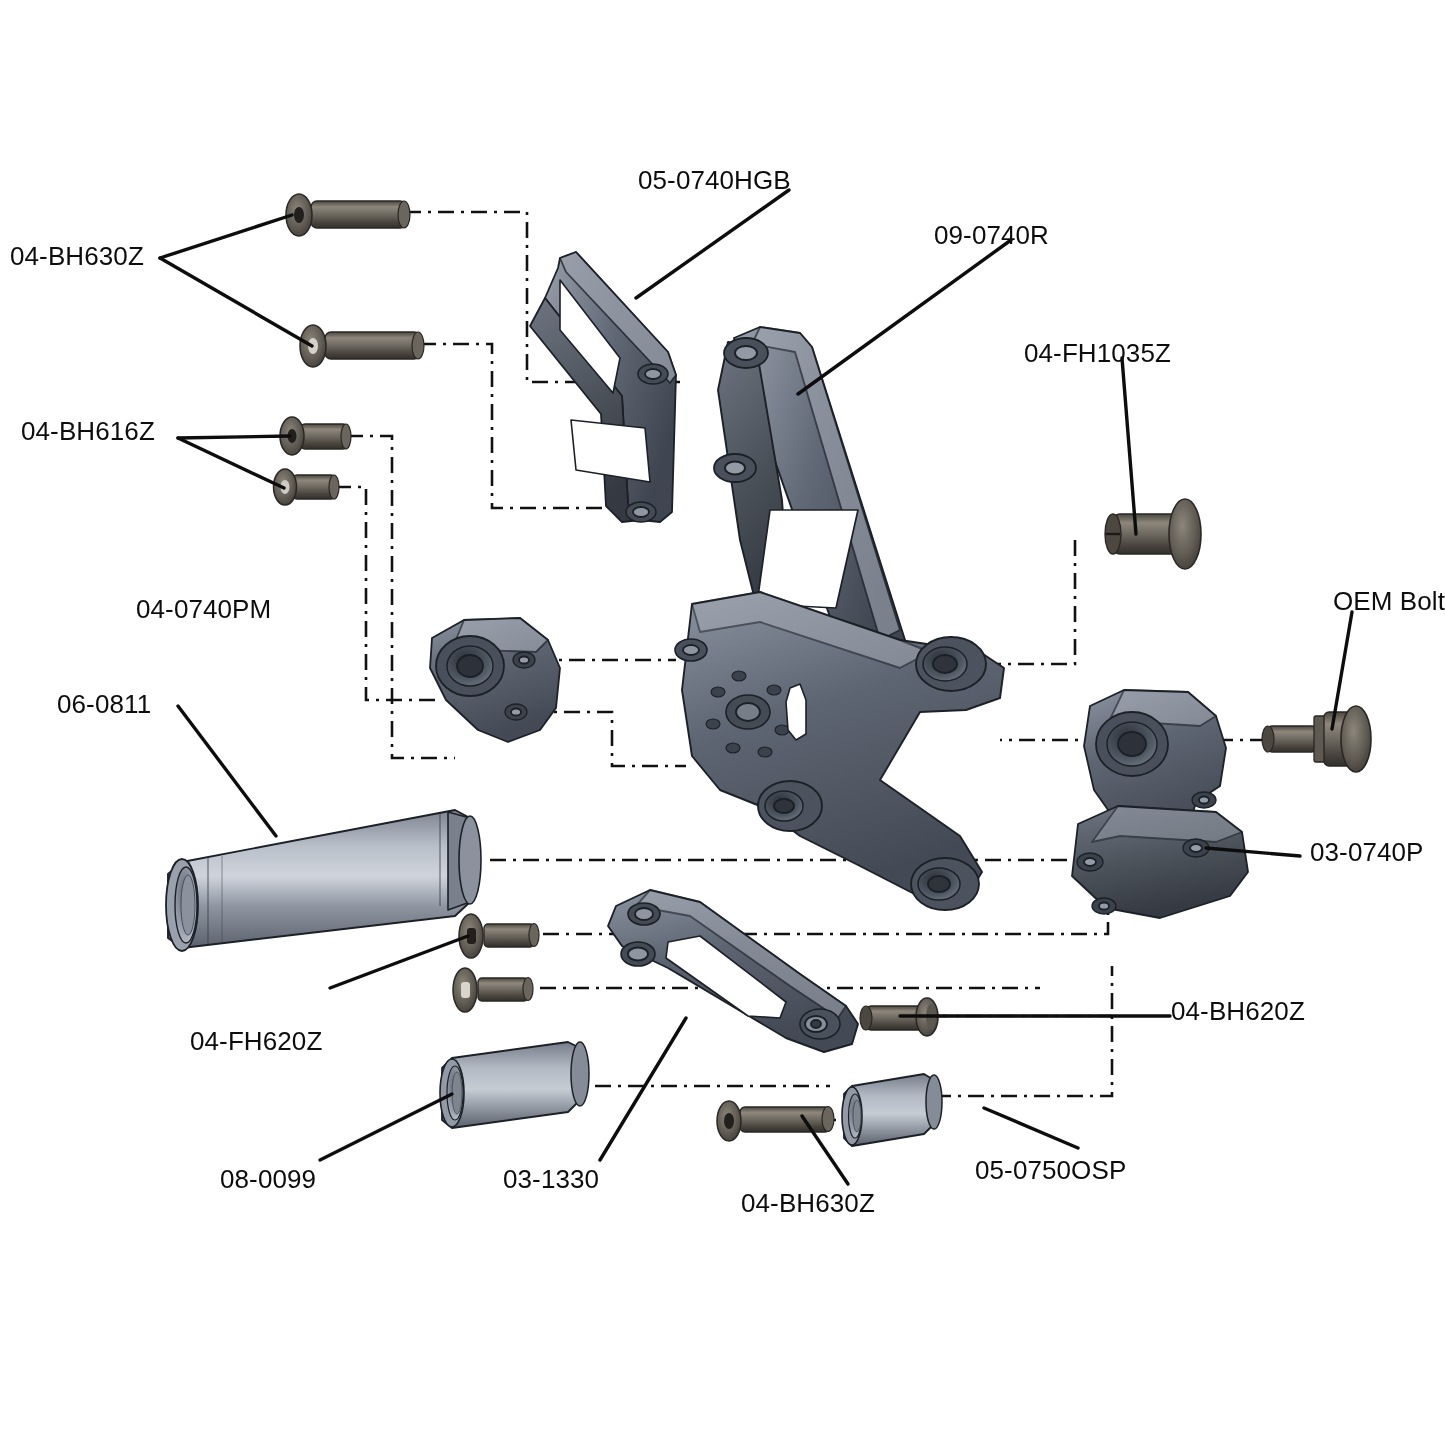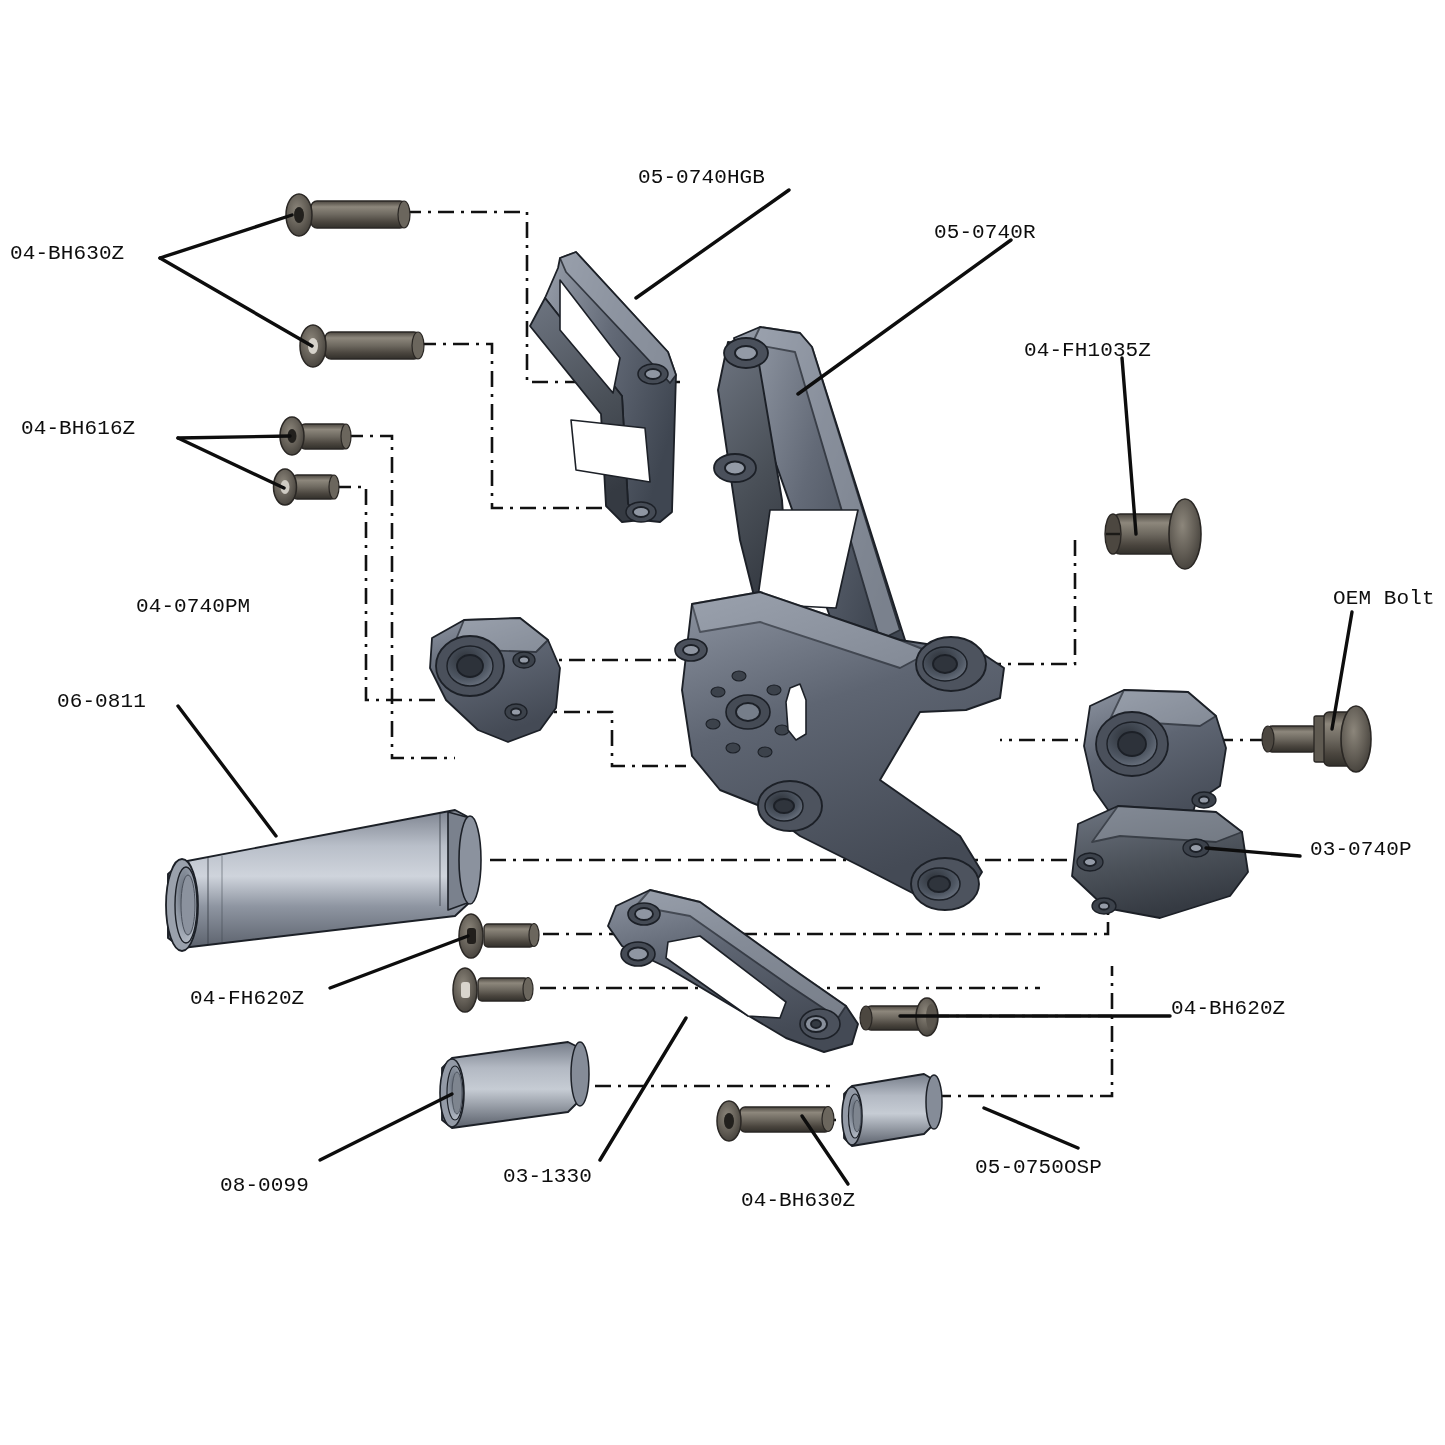--- a/index.html
+++ b/index.html
@@ -17,22 +17,22 @@
   }
   #sheet svg {
     position: absolute;
     top: 0;
     left: 0;
     width: 1445px;
     height: 1445px;
   }
   .lbl {
     position: absolute;
-    font-family: Liberation Mono, monospace;
-    font-size: 21px;
+    font-family: Liberation Sans, sans-serif;
+    font-size: 26px;
     color: #0d0d0d;
     white-space: nowrap;
     letter-spacing: 0.1px;
     line-height: 1;
   }
 </style>
 </head>
 <body>
 
 <div id="sheet">
@@ -337,27 +337,27 @@
       <path d="M1170 1016 L900 1016"></path>
       <path d="M320 1160 L452 1094"></path>
       <path d="M600 1160 L686 1018"></path>
       <path d="M1078 1148 L984 1108"></path>
       <path d="M848 1184 L802 1116"></path>
     </g>
   </svg>
 
   <div class="lbl" style="left:10px; top:243px;">04-BH630Z</div>
   <div class="lbl" style="left:638px; top:167px;">05-0740HGB</div>
-  <div class="lbl" style="left:934px; top:222px;">05-0740R</div>
+  <div class="lbl" style="left:934px; top:222px;">09-0740R</div>
   <div class="lbl" style="left:1024px; top:340px;">04-FH1035Z</div>
   <div class="lbl" style="left:21px; top:418px;">04-BH616Z</div>
   <div class="lbl" style="left:1333px; top:588px;">OEM Bolt</div>
   <div class="lbl" style="left:136px; top:596px;">04-0740PM</div>
   <div class="lbl" style="left:57px; top:691px;">06-0811</div>
   <div class="lbl" style="left:1310px; top:839px;">03-0740P</div>
-  <div class="lbl" style="left:190px; top:988px;">04-FH620Z</div>
+  <div class="lbl" style="left:190px; top:1028px;">04-FH620Z</div>
   <div class="lbl" style="left:1171px; top:998px;">04-BH620Z</div>
-  <div class="lbl" style="left:220px; top:1166px;margin-top:9px;">08-0099</div>
+  <div class="lbl" style="left:220px; top:1166px;">08-0099</div>
   <div class="lbl" style="left:503px; top:1166px;">03-1330</div>
   <div class="lbl" style="left:975px; top:1157px;">05-0750OSP</div>
   <div class="lbl" style="left:741px; top:1190px;">04-BH630Z</div>
 
 </div>
 
 </body></html>

